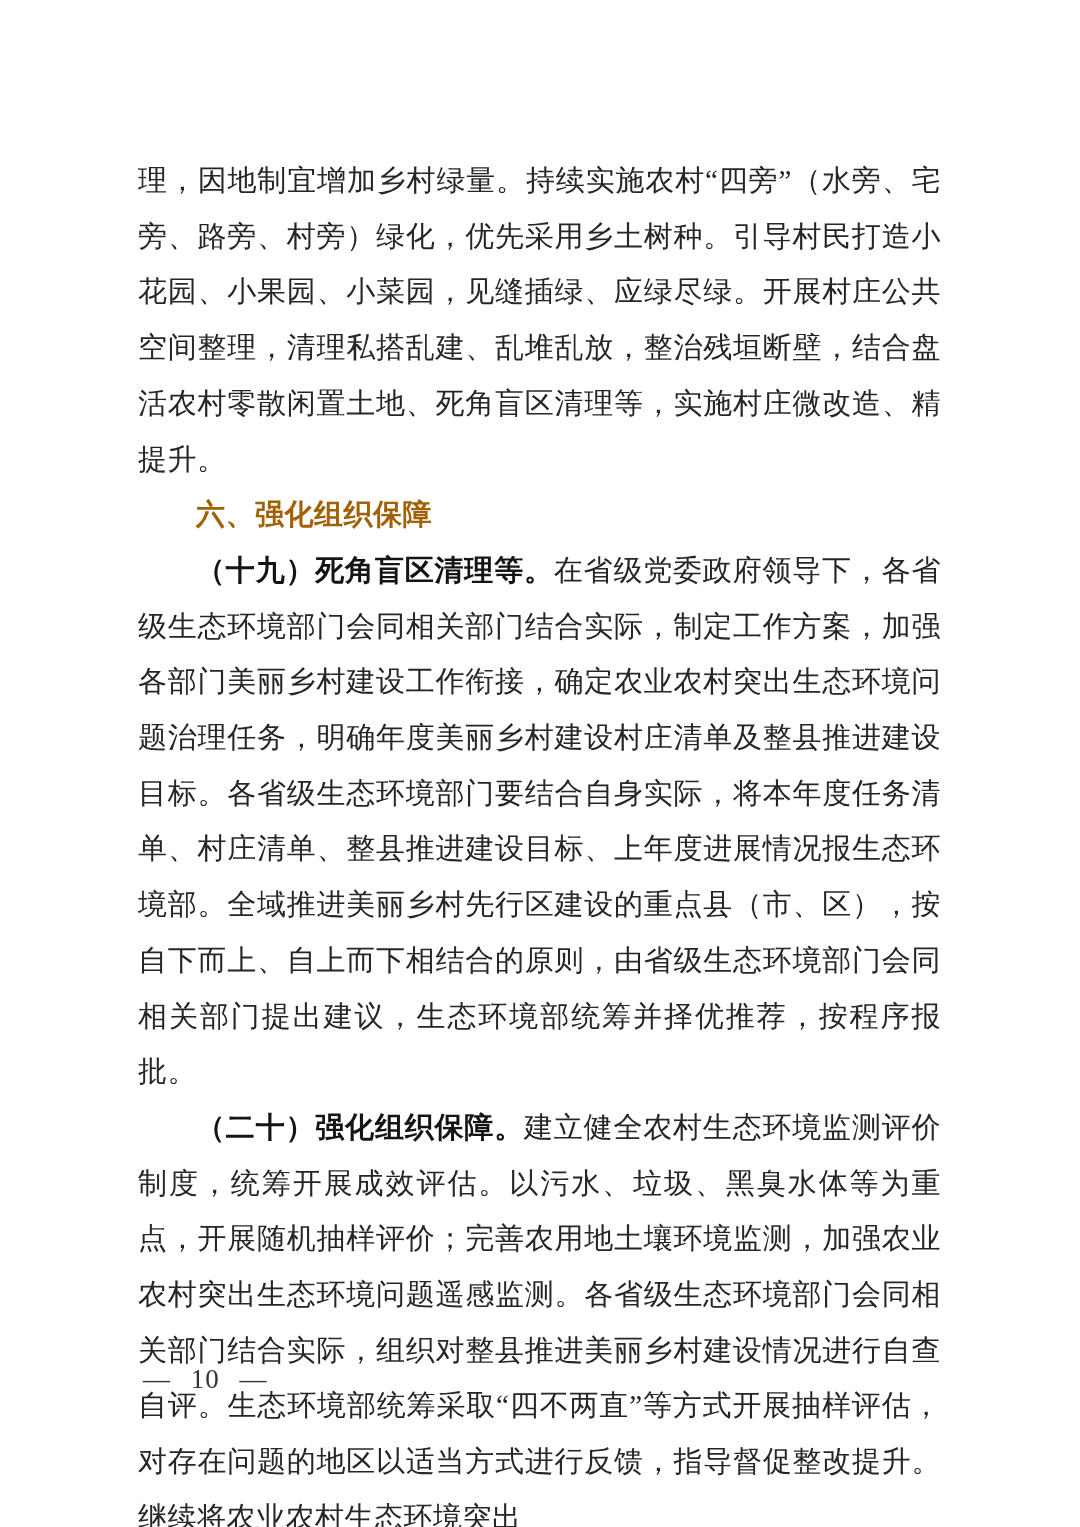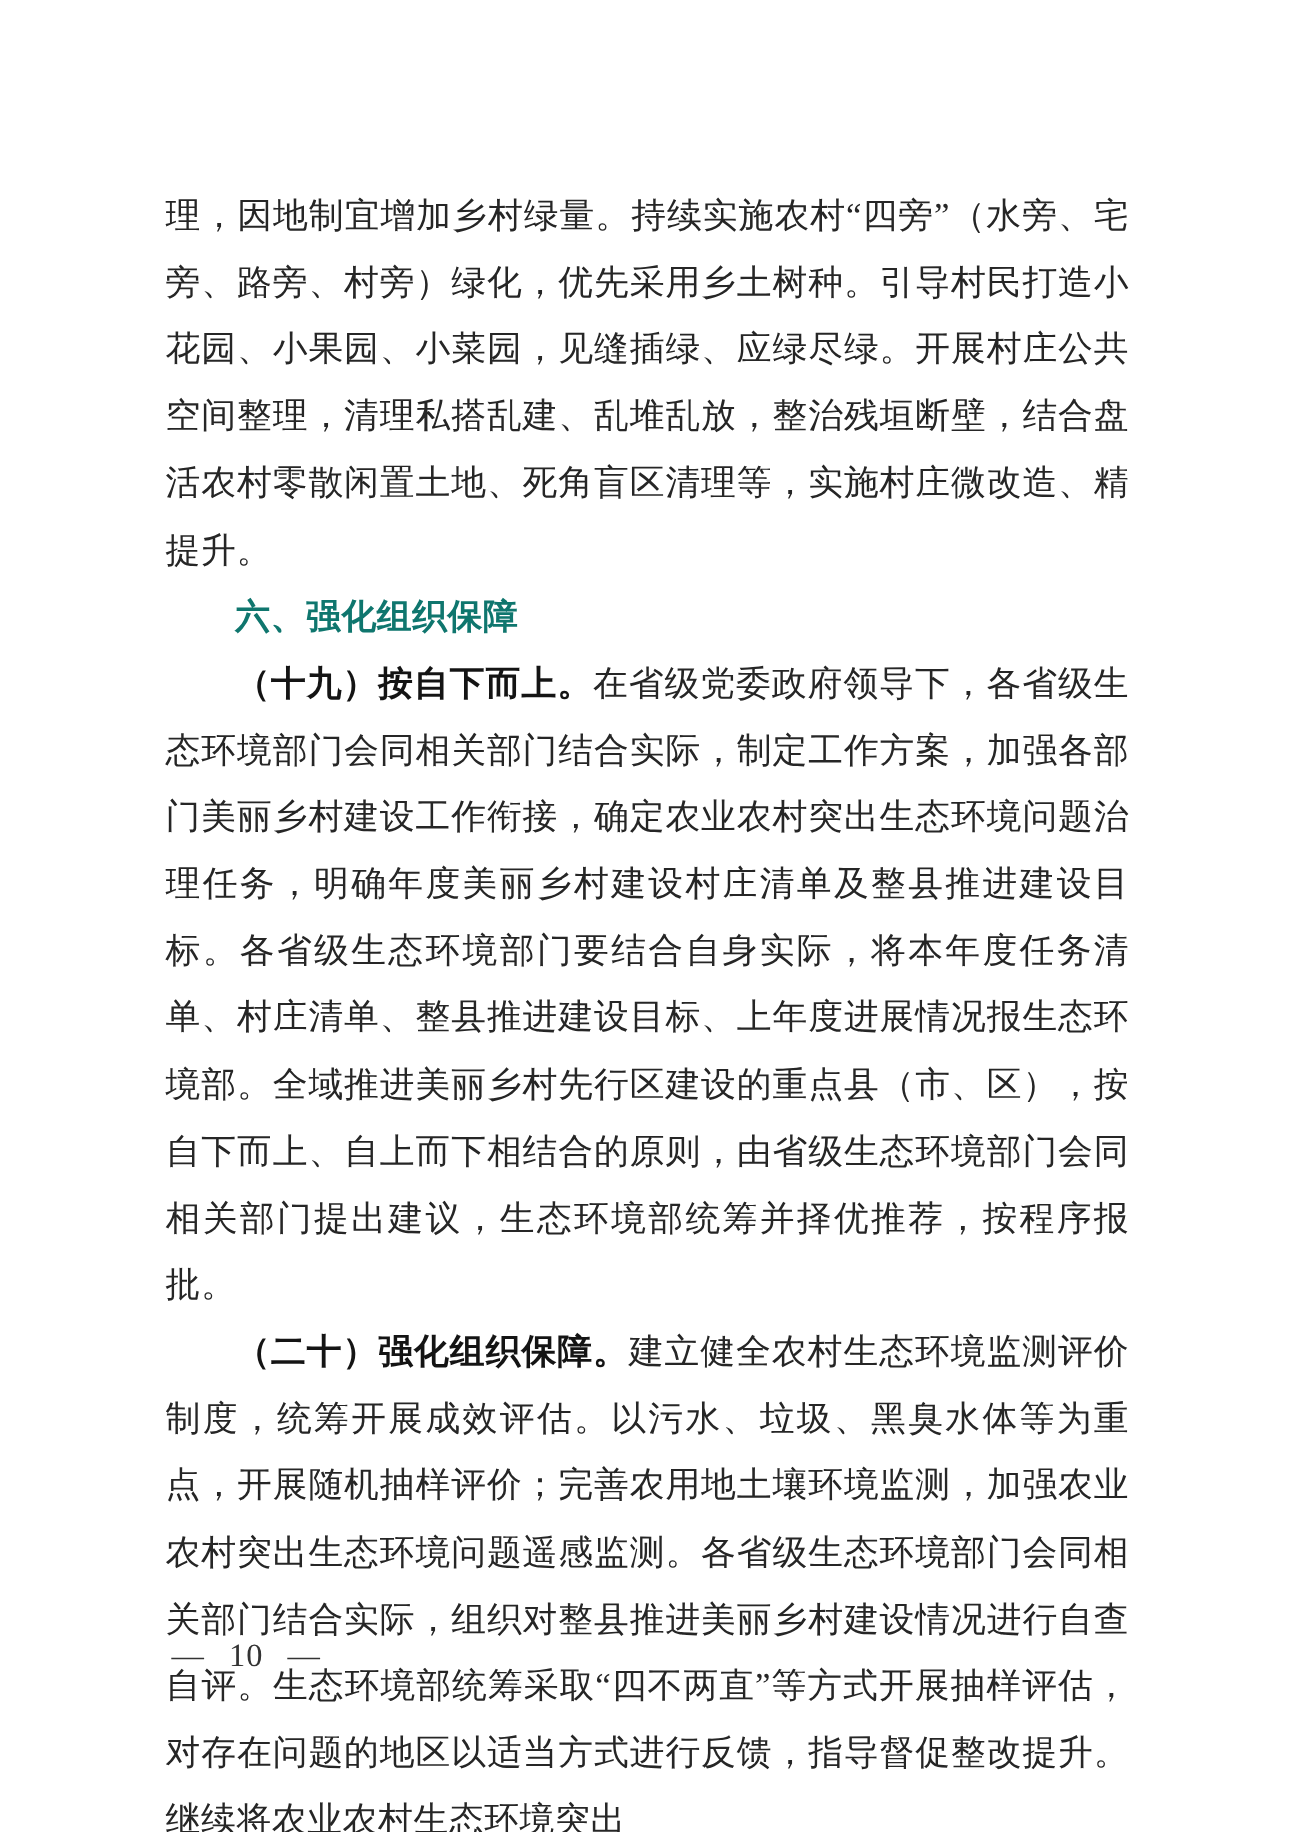--- a/index.html
+++ b/index.html
@@ -36,21 +36,21 @@
   .content p {
     margin: 0;
     padding: 0;
   }
   .para-indent {
     text-indent: 2em;
   }
   .section-heading {
     text-indent: 2em;
     font-weight: bold;
-    color: #0f766e;
+    color: #a16207;
     font-family: Liberation Sans, sans-serif;
     text-align: left;
   }
   .lead {
     font-weight: bold;
     color: #141414;
   }
   .footer {
     position: absolute;
     left: 143px;
@@ -66,21 +66,21 @@
 <body>
 
 <div class="page">
 
   <div class="content">
 
     <p>理，因地制宜增加乡村绿量。持续实施农村“四旁”（水旁、宅旁、路旁、村旁）绿化，优先采用乡土树种。引导村民打造小花园、小果园、小菜园，见缝插绿、应绿尽绿。开展村庄公共空间整理，清理私搭乱建、乱堆乱放，整治残垣断壁，结合盘活农村零散闲置土地、死角盲区清理等，实施村庄微改造、精提升。</p>
 
     <p class="section-heading">六、强化组织保障</p>
 
-    <p class="para-indent"><span class="lead">（十九）按自下而上。</span><span>在省级党委政府领导下，各省级生态环境部门会同相关部门结合实际，制定工作方案，加强各部门美丽乡村建设工作衔接，确定农业农村突出生态环境问题治理任务，明确年度美丽乡村建设村庄清单及整县推进建设目标。各省级生态环境部门要结合自身实际，将本年度任务清单、村庄清单、整县推进建设目标、上年度进展情况报生态环境部。全域推进美丽乡村先行区建设的重点县（市、区），按自下而上、自上而下相结合的原则，由省级生态环境部门会同相关部门提出建议，生态环境部统筹并择优推荐，按程序报批。</span></p>
+    <p class="para-indent"><span class="lead">（十九）死角盲区清理等。</span><span>在省级党委政府领导下，各省级生态环境部门会同相关部门结合实际，制定工作方案，加强各部门美丽乡村建设工作衔接，确定农业农村突出生态环境问题治理任务，明确年度美丽乡村建设村庄清单及整县推进建设目标。各省级生态环境部门要结合自身实际，将本年度任务清单、村庄清单、整县推进建设目标、上年度进展情况报生态环境部。全域推进美丽乡村先行区建设的重点县（市、区），按自下而上、自上而下相结合的原则，由省级生态环境部门会同相关部门提出建议，生态环境部统筹并择优推荐，按程序报批。</span></p>
 
     <p class="para-indent"><span class="lead">（二十）强化组织保障。</span><span>建立健全农村生态环境监测评价制度，统筹开展成效评估。以污水、垃圾、黑臭水体等为重点，开展随机抽样评价；完善农用地土壤环境监测，加强农业农村突出生态环境问题遥感监测。各省级生态环境部门会同相关部门结合实际，组织对整县推进美丽乡村建设情况进行自查自评。生态环境部统筹采取“四不两直”等方式开展抽样评估，对存在问题的地区以适当方式进行反馈，指导督促整改提升。继续将农业农村生态环境突出</span></p>
 
   </div>
 
   <div class="footer">— 10 —</div>
 
 </div>
 
 </body></html>

